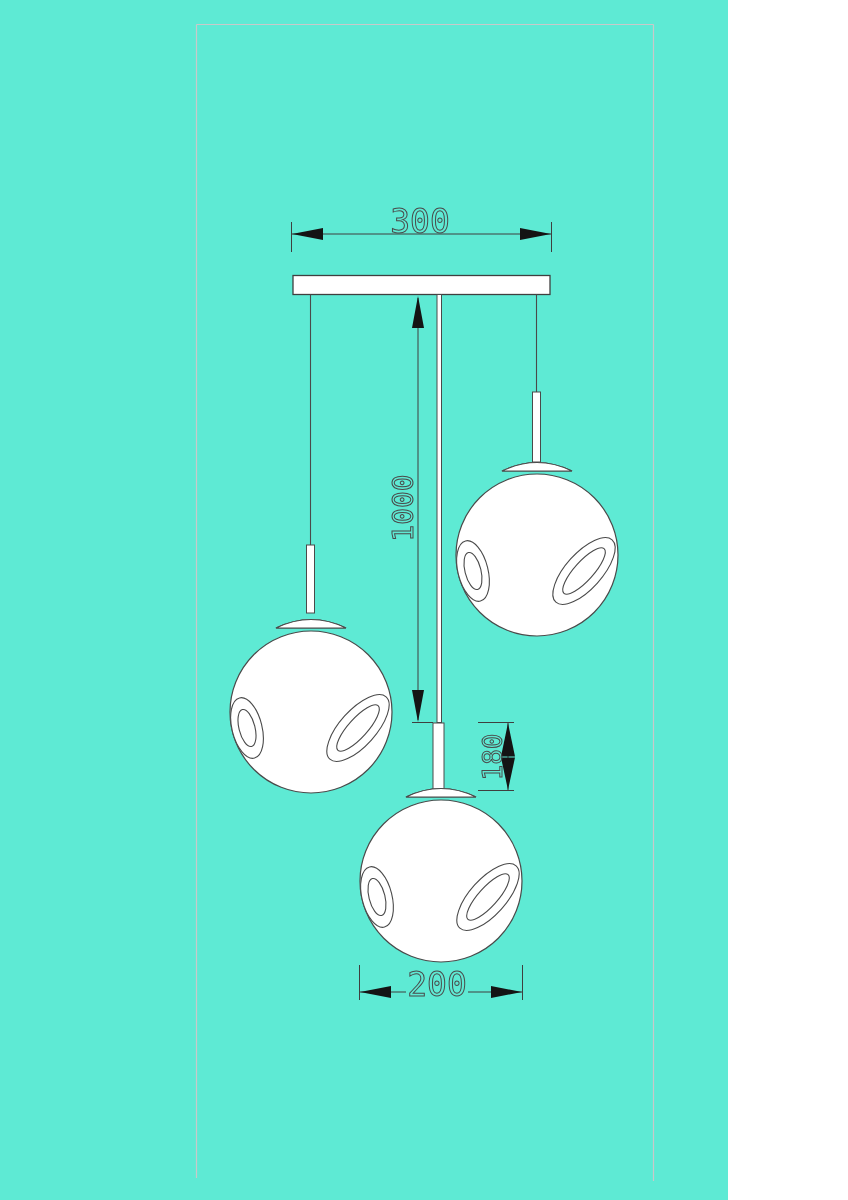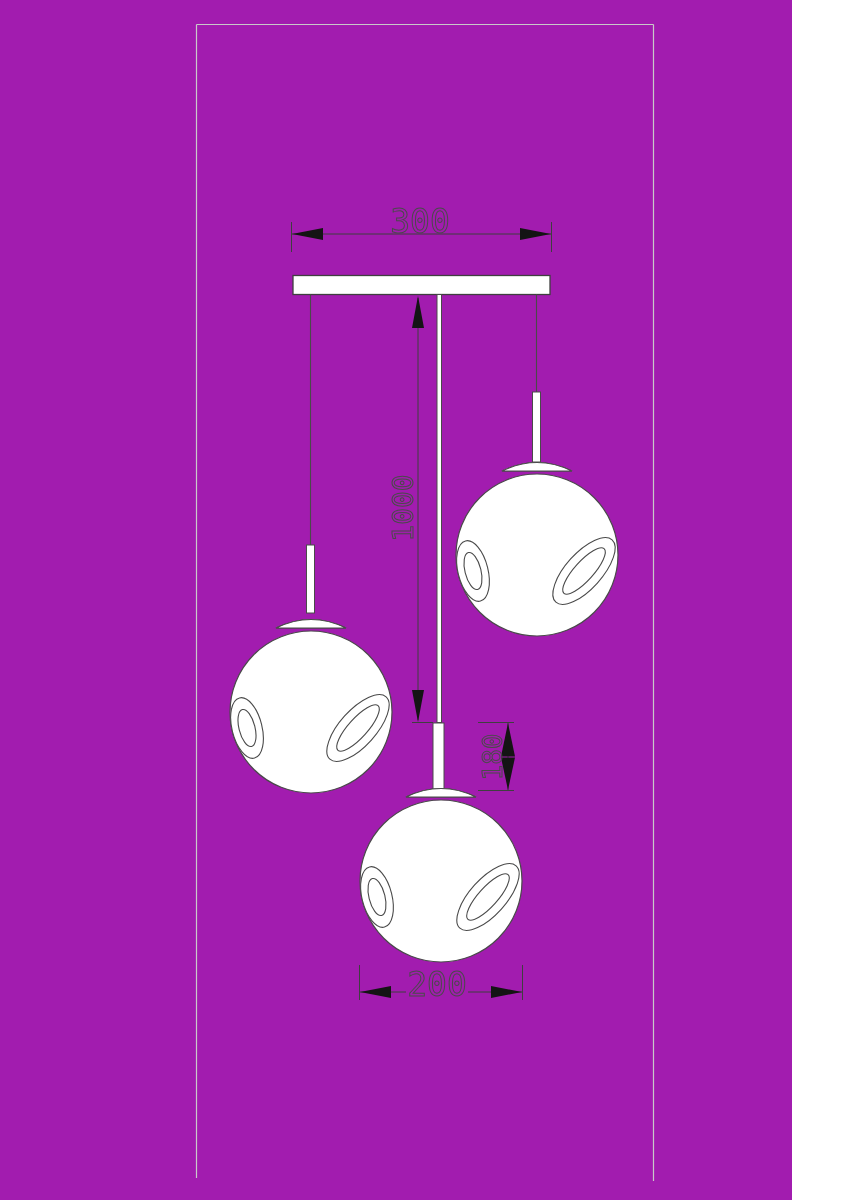--- a/index.html
+++ b/index.html
@@ -6,23 +6,23 @@
     margin: 0;
     padding: 0;
     background: #ffffff;
     width: 848px;
     height: 1200px;
     overflow: hidden;
     font-family: "DejaVu Sans Mono", "Liberation Mono", monospace;
   }
   .page {
     position: relative;
-    width: 792px;
+    width: 728px;
     height: 1200px;
-    background: #a21caf;
+    background: #5eead4;
   }
   svg.drawing {
     position: absolute;
     left: 0;
     top: 0;
     width: 848px;
     height: 1200px;
   }
   
   text.dim-text {

